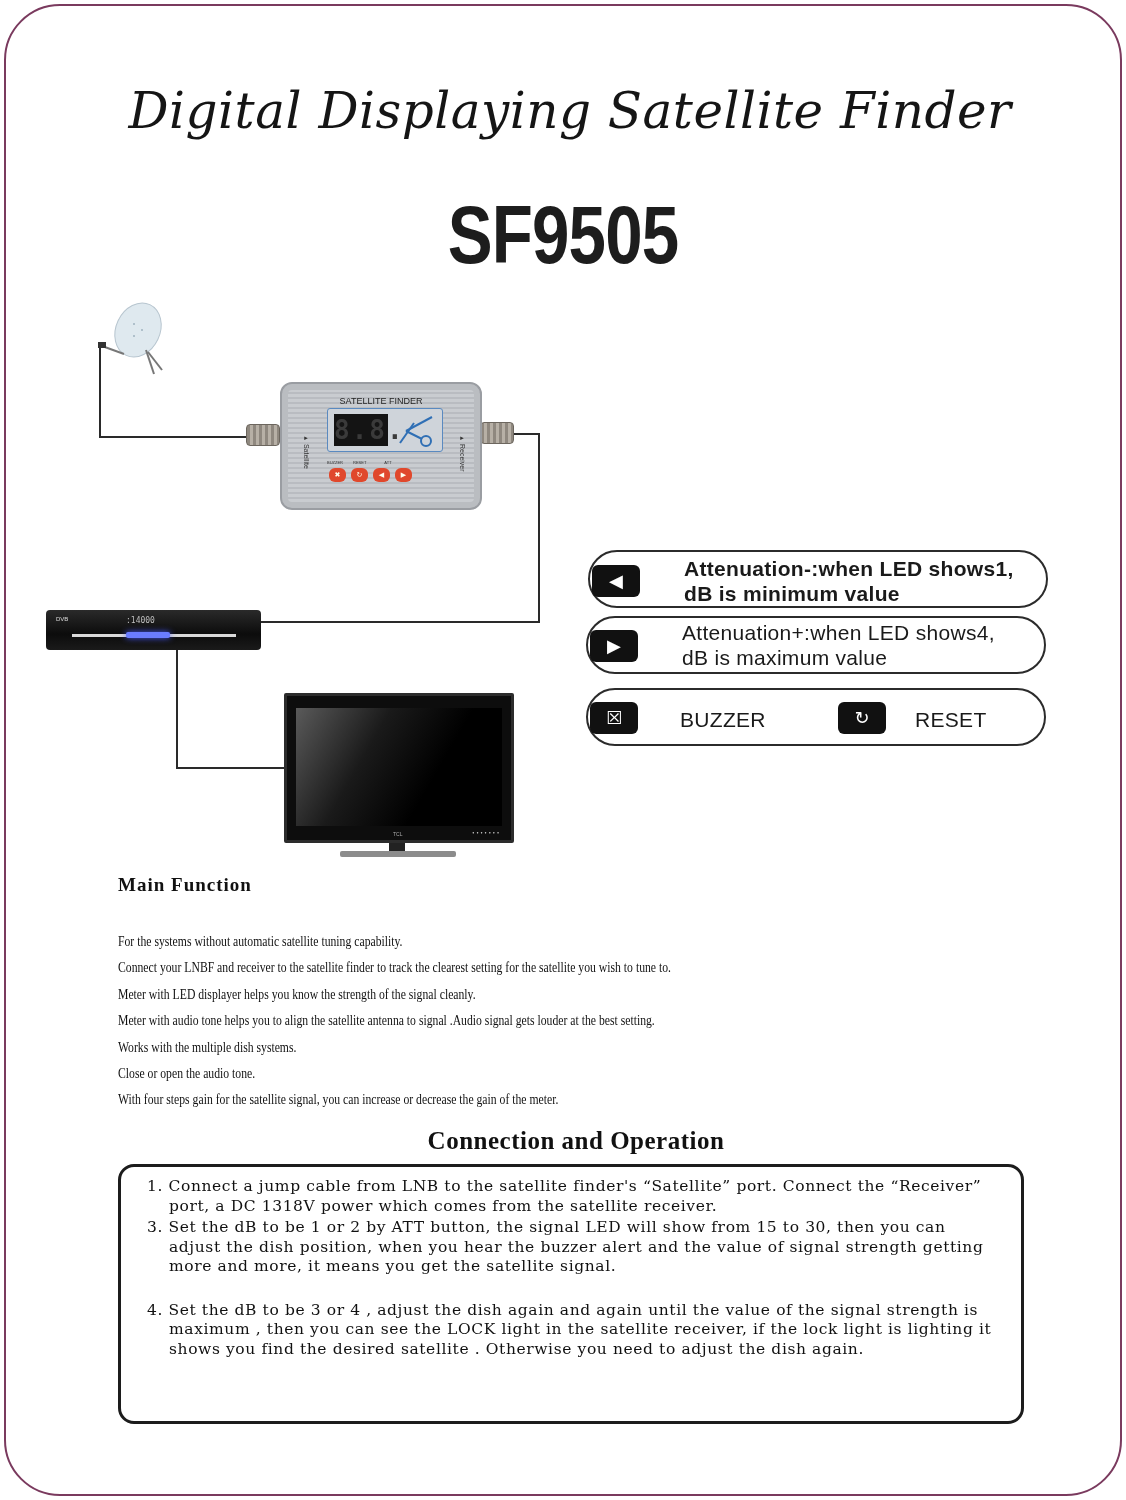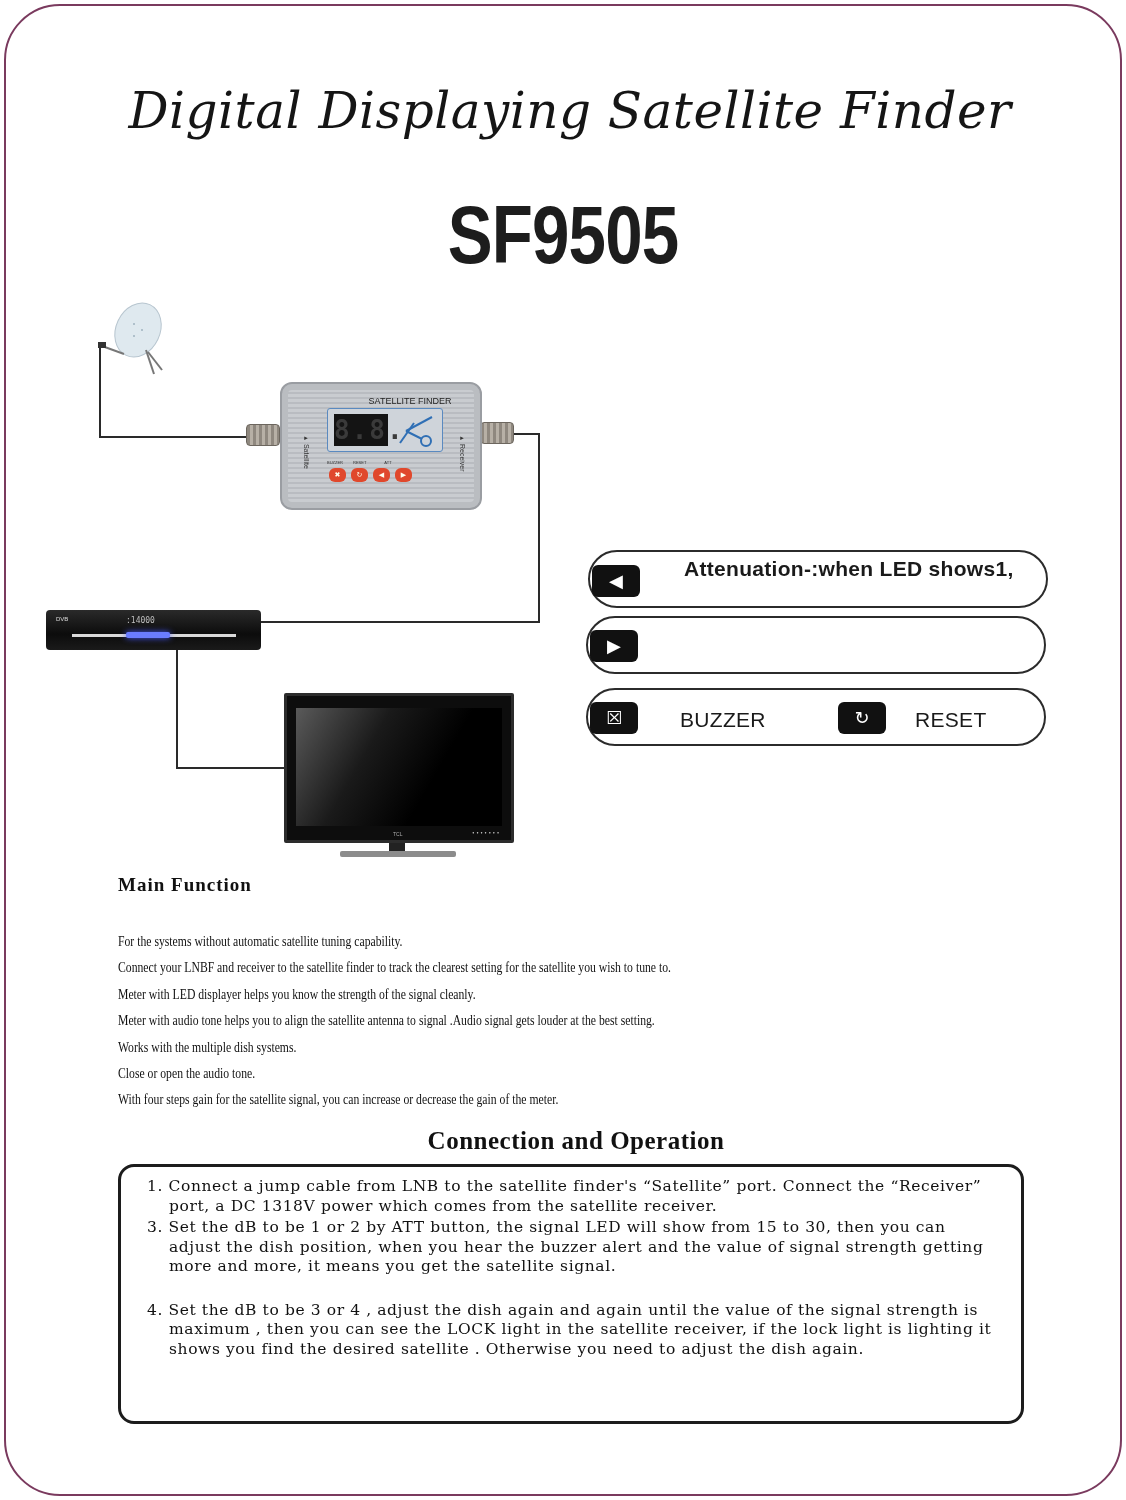--- a/index.html
+++ b/index.html
@@ -35,21 +35,21 @@
     border: 2px solid #9a9da2; border-radius: 12px;
     box-shadow: inset 0 0 0 6px #babdc1;
   }
   .port {
     position: absolute; width: 34px; height: 22px; border-radius: 4px;
     background: repeating-linear-gradient(90deg, #8f887f 0 3px, #b7b0a6 3px 6px);
     border: 1px solid #6c665e;
   }
   .dev-label {
     position: absolute; left: 0; top: 12px; width: 100%; text-align: center;
-    font-family: "Liberation Sans", sans-serif; font-size: 9px; color: #222; margin-left: 29px;
+    font-family: "Liberation Sans", sans-serif; font-size: 9px; color: #222;
   }
   .dev-side {
     position: absolute; top: 50px; font-family: "Liberation Sans", sans-serif;
     font-size: 7px; color: #333; writing-mode: vertical-rl;
   }
   .lcd-panel {
     position: absolute; left: 45px; top: 24px; width: 116px; height: 44px;
     border: 1.5px solid #5a8ac0; border-radius: 3px; background: #cfd4da;
   }
   .lcd {
@@ -204,25 +204,30 @@
   <div class="tv-brand">TCL</div>
   <div class="tv-dots">•••••••</div>
 </div>
 <div class="tv-stand-neck"></div>
 <div class="tv-stand-base"></div>
 
 <div class="pill" style="left:588px;top:550px;width:460px;height:58px;">
   <div class="pill-icon" style="left:2px;top:13px;">◀</div>
   <div class="pill-text" style="left:94px;top:4px;font-weight:bold;">
     <div>Attenuation-:when LED shows1,</div>
+    <div>dB is minimum value</div>
   </div>
 </div>
 
 <div class="pill" style="left:586px;top:616px;width:460px;height:58px;">
   <div class="pill-icon" style="left:2px;top:12px;">▶</div>
+  <div class="pill-text" style="left:94px;top:2px;">
+    <div>Attenuation+:when LED shows4,</div>
+    <div>dB is maximum value</div>
+  </div>
 </div>
 
 <div class="pill" style="left:586px;top:688px;width:460px;height:58px;">
   <div class="pill-icon" style="left:2px;top:12px;">☒</div>
   <div class="pill-text" style="left:92px;top:17px;">BUZZER</div>
   <div class="pill-icon" style="left:250px;top:12px;">↻</div>
   <div class="pill-text" style="left:327px;top:17px;">RESET</div>
 </div>
 
 <div class="h-main">Main  Function</div>

